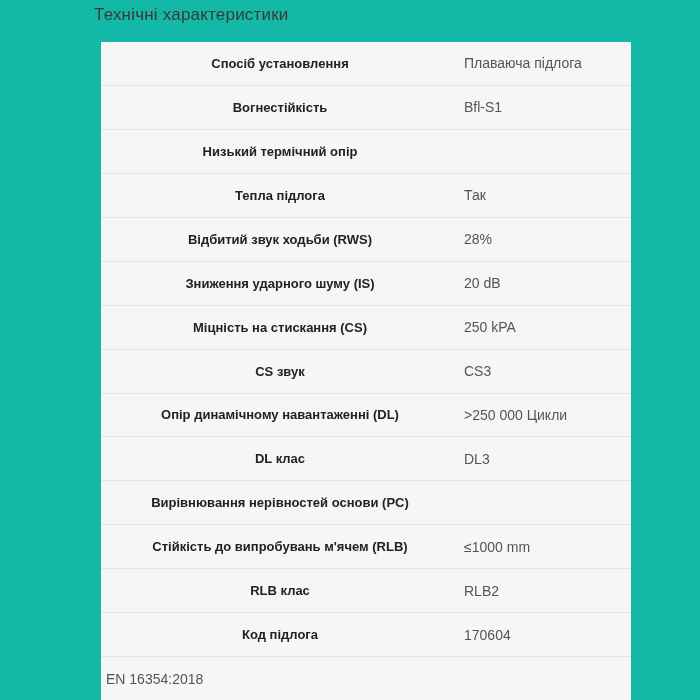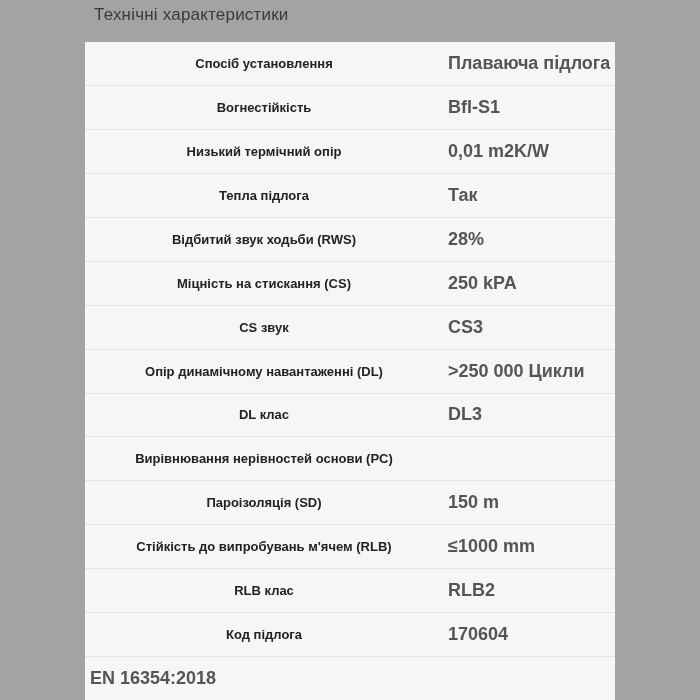--- a/index.html
+++ b/index.html
@@ -8,34 +8,34 @@
     width: 700px;
     height: 700px;
     background: #ffffff;
     font-family: "Liberation Sans", sans-serif;
     overflow: hidden;
   }
   .page {
     position: relative;
     width: 700px;
     height: 700px;
-    background: #a3a3a3;
+    background: #14b8a6;
   }
   .page-title {
     position: absolute;
     left: 94px;
     top: 5px;
     font-size: 17px;
     font-weight: 400;
     color: var(--title-color, #3a3a3a);
     letter-spacing: 0.2px;
   }
   .spec-table {
     position: absolute;
-    left: 85px;
+    left: 101px;
     top: 42px;
     width: 530px;
     height: 658px;
     display: flex;
     flex-direction: column;
   }
   .row {
     flex: 1 1 0;
     display: flex;
     align-items: center;
@@ -51,22 +51,22 @@
     font-size: 13px;
     font-weight: 700;
     color: var(--label-color, #222222);
     box-sizing: border-box;
     padding: 0 6px;
   }
   .cell-value {
     flex: 1;
     text-align: left;
     padding-left: 5px;
-    font-size: 18px;
-    font-weight: 700;
+    font-size: 14px;
+    font-weight: 400;
     color: var(--value-color, #555555);
     white-space: nowrap;
   }
 </style>
 </head>
 <body>
 
 <div class="page">
   <div class="page-title">Технічні характеристики</div>
 
@@ -74,29 +74,32 @@
       <div class="row">
         <div class="cell-label">Спосіб установлення</div>
         <div class="cell-value">Плаваюча підлога</div>
       </div>
       <div class="row">
         <div class="cell-label">Вогнестійкість</div>
         <div class="cell-value">Bfl-S1</div>
       </div>
       <div class="row">
         <div class="cell-label">Низький термічний опір</div>
-        <div class="cell-value">0,01 m2K/W</div>
       </div>
       <div class="row">
         <div class="cell-label">Тепла підлога</div>
         <div class="cell-value">Так</div>
       </div>
       <div class="row">
         <div class="cell-label">Відбитий звук ходьби (RWS)</div>
         <div class="cell-value">28%</div>
+      </div>
+      <div class="row">
+        <div class="cell-label">Зниження ударного шуму (IS)</div>
+        <div class="cell-value">20 dB</div>
       </div>
       <div class="row">
         <div class="cell-label">Міцність на стискання (CS)</div>
         <div class="cell-value">250 kPA</div>
       </div>
       <div class="row">
         <div class="cell-label">CS звук</div>
         <div class="cell-value">CS3</div>
       </div>
       <div class="row">
@@ -104,24 +107,20 @@
         <div class="cell-value">&gt;250 000 Цикли</div>
       </div>
       <div class="row">
         <div class="cell-label">DL клас</div>
         <div class="cell-value">DL3</div>
       </div>
       <div class="row">
         <div class="cell-label">Вирівнювання нерівностей основи (PC)</div>
       </div>
       <div class="row">
-        <div class="cell-label">Пароізоляція (SD)</div>
-        <div class="cell-value">150 m</div>
-      </div>
-      <div class="row">
         <div class="cell-label">Стійкість до випробувань м'ячем (RLB)</div>
         <div class="cell-value">≤1000 mm</div>
       </div>
       <div class="row">
         <div class="cell-label">RLB клас</div>
         <div class="cell-value">RLB2</div>
       </div>
       <div class="row">
         <div class="cell-label">Код підлога</div>
         <div class="cell-value">170604</div>

